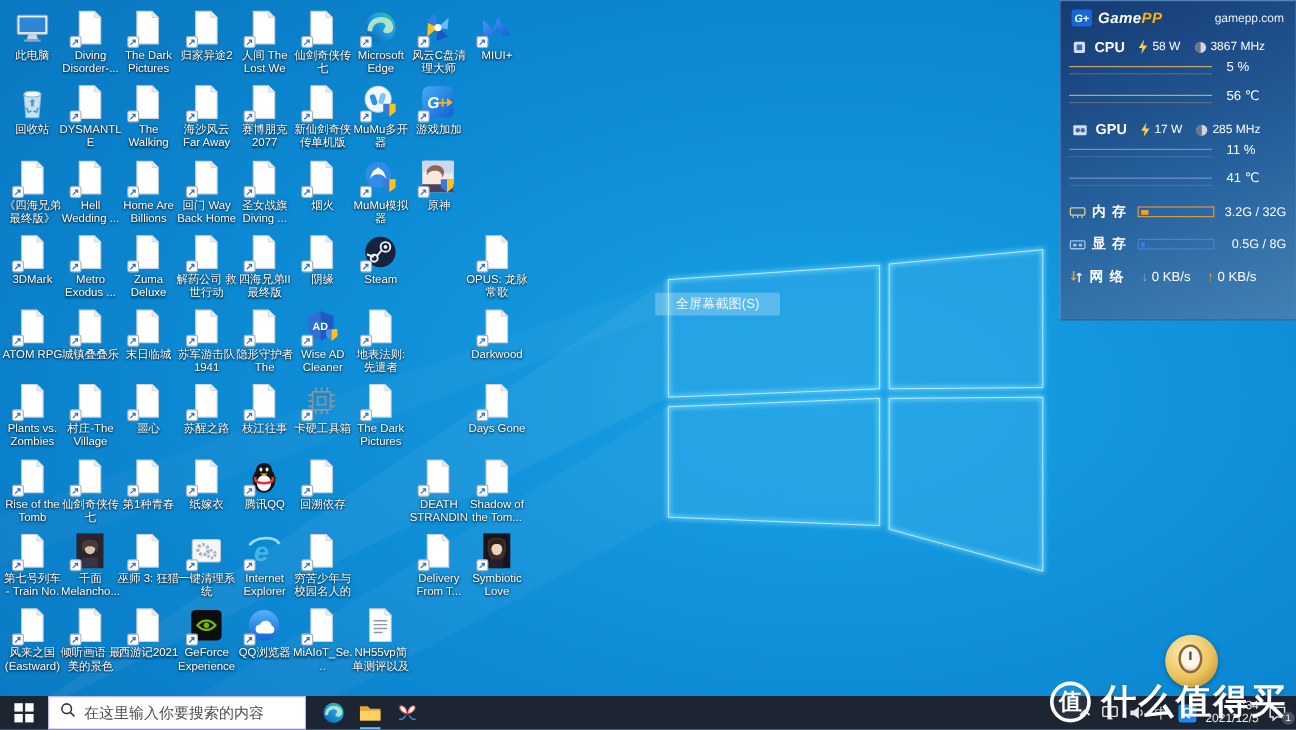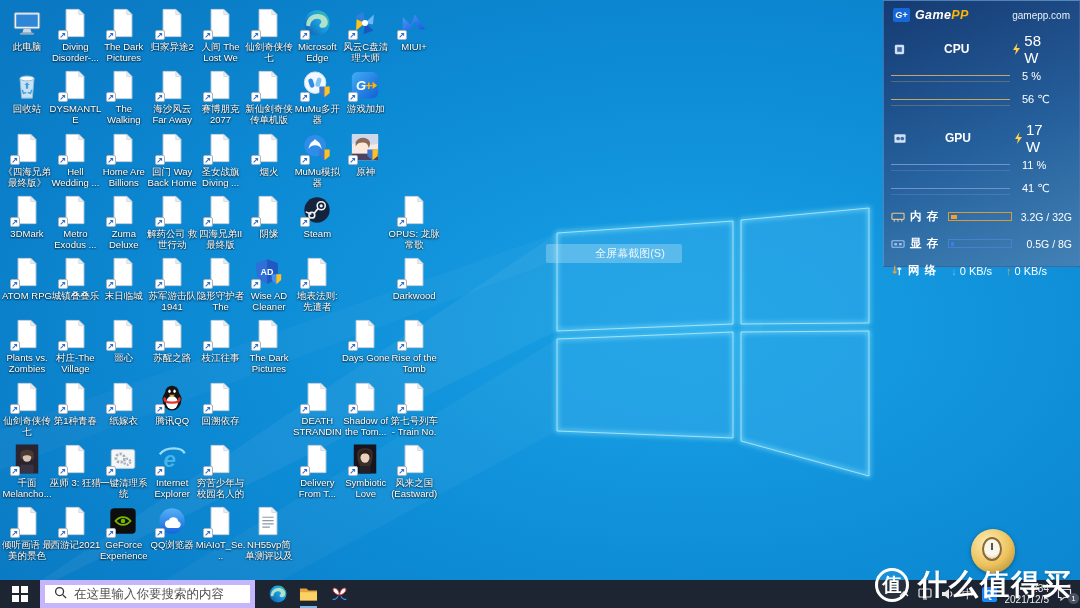--- a/index.html
+++ b/index.html
@@ -28,38 +28,38 @@
     position:absolute;left:-2px;bottom:-1px;width:10px;height:10px;background:#fff;
     border:1px solid #a8b4c0;border-radius:2px;box-sizing:border-box;
     display:flex;align-items:center;justify-content:center;
   }
 
   
   .snip-tip{
     position:absolute;left:546px;top:244px;width:104px;height:19px;z-index:4;
     background:rgba(205,235,252,0.32);border-radius:2px;
     color:rgba(255,255,255,0.88);font-size:11px;
-    display:flex;align-items:center;justify-content:center;cursor:pointer;padding-left:32px;
+    display:flex;align-items:center;justify-content:center;cursor:pointer;
   }
 
   
   .gamepp{
     position:absolute;right:0;top:0;width:197px;height:267px;z-index:6;
     background:linear-gradient(155deg,rgba(24,40,92,0.80) 0%,rgba(52,70,122,0.62) 55%,rgba(108,118,152,0.55) 100%);
     border:1px solid rgba(130,160,210,0.35);box-sizing:border-box;color:#fff;
   }
   .gp-head{display:flex;align-items:center;padding:7px 9px 3px 9px;}
   .gp-logo{width:17px;height:14px;background:#1668d8;color:#fff;font-size:9px;font-weight:bold;
     font-style:italic;display:flex;align-items:center;justify-content:center;border-radius:2px;}
   .gp-title{margin-left:5px;font-style:italic;font-weight:bold;font-size:12.5px;letter-spacing:.4px;}
   .gp-title .pp{color:#ffb400;}
   .gp-site{margin-left:auto;font-size:10px;color:#eaf0fa;}
-  .gp-dev{display:flex;align-items:center;padding:7px 9px 1px 9px;font-size:12px;font-weight:bold;gap:32px;}
+  .gp-dev{display:flex;align-items:center;padding:7px 9px 1px 9px;font-size:12px;font-weight:bold;}
   .gp-dev .dev-ic{display:flex;margin-right:6px;}
-  .gp-dev .dev-stat{display:flex;align-items:center;margin-left:11px;font-weight:normal;font-size:15px;}
+  .gp-dev .dev-stat{display:flex;align-items:center;margin-left:11px;font-weight:normal;font-size:10px;}
   .gp-dev .dev-stat > span:first-child{display:flex;margin-right:3px;}
   .meter{display:flex;align-items:center;padding:3px 7px 8px 7px;}
   .meter .lines{flex:1;position:relative;height:12px;}
   .meter .lines .l1{position:absolute;left:0;right:0;top:5px;height:1px;}
   .meter .lines .l2{position:absolute;left:0;right:0;top:11px;height:1px;opacity:.35;}
   .lines.cpu .l1,.lines.cpu .l2{background:#c9a36b;}
   .lines.gpu .l1,.lines.gpu .l2{background:#7391cc;}
   .meter .mval{width:50px;padding-left:12px;font-size:11px;}
   .gp-res{display:flex;align-items:center;padding:6px 7px;font-size:11.5px;font-weight:bold;}
   .gp-res .res-ic{display:flex;margin-right:5px;}
@@ -93,21 +93,21 @@
   
   .taskbar{
     position:absolute;left:0;bottom:0;width:1080px;height:28px;z-index:10;
     background:#1d2533;display:flex;align-items:center;
   }
   .start{width:40px;height:28px;display:flex;align-items:center;justify-content:center;cursor:pointer;}
   .win-logo{display:grid;grid-template-columns:7px 7px;grid-template-rows:7px 7px;gap:1.4px;}
   .win-logo span{background:#fdfdfd;}
   .search{
     display:flex;align-items:center;width:215px;height:28px;box-sizing:border-box;
-    background:#fff;border:5px solid #c4b5fd;padding:0 9px;gap:7px;cursor:text;
+    background:#fff;border:1px solid #c4b5fd;padding:0 9px;gap:7px;cursor:text;
   }
   .search .ph{color:#4f4f4f;font-size:12.5px;white-space:nowrap;overflow:hidden;}
   .tb-apps{display:flex;margin-left:7px;}
   .tb-app{width:31px;height:28px;display:flex;align-items:center;justify-content:center;position:relative;cursor:pointer;}
   .tb-app.open::after{content:"";position:absolute;bottom:0;left:7px;right:7px;height:2px;background:#76b9ed;}
   .tray{margin-left:auto;display:flex;align-items:center;gap:8px;padding-right:5px;color:#f0f0f0;}
   .tray .ticon{display:flex;align-items:center;cursor:pointer;}
   .imelbl{font-size:11.5px;cursor:pointer;}
   .q-badge{width:15px;height:15px;background:#1a8cff;color:#fff;font-size:10px;font-weight:bold;
     display:flex;align-items:center;justify-content:center;border-radius:2px;cursor:pointer;}
@@ -849,20 +849,37 @@
             <svg width="8" height="8" viewBox="0 0 10 10">
               <path d="M2 8L7 3M7 6V3H4" stroke="#2f6fd0" stroke-width="1.3" fill="none"></path>
             </svg>
           </span>
         </div>
         <div class="lbl">枝江往事</div>
       </div>
       <div class="dicon">
         <div class="ibox">
           <svg width="30" height="30" viewBox="0 0 32 32">
+            <g stroke="#8a949e" stroke-width="1.5" fill="none">
+              <rect x="8" y="8" width="16" height="16" rx="1"></rect>
+              <rect x="12.5" y="12.5" width="7" height="7"></rect>
+              <path d="M11 8V4M16 8V4M21 8V4M11 28v-4M16 28v-4M21 28v-4M8 11H4M8 16H4M8 21H4M28 11h-4M28 16h-4M28 21h-4"></path>
+            </g>
+          </svg>
+          <span class="lnk-badge">
+            <svg width="8" height="8" viewBox="0 0 10 10">
+              <path d="M2 8L7 3M7 6V3H4" stroke="#2f6fd0" stroke-width="1.3" fill="none"></path>
+            </svg>
+          </span>
+        </div>
+        <div class="lbl">卡硬工具箱</div>
+      </div>
+      <div class="dicon">
+        <div class="ibox">
+          <svg width="30" height="30" viewBox="0 0 32 32">
             <path d="M6.5 1.5h13.5l5.5 5.5v23.5H6.5z" fill="#fff" stroke="#cdd3da"></path>
             <path d="M20 1.5V7h5.5z" fill="#e9edf2" stroke="#cdd3da" stroke-width="0.8"></path>
           </svg>
           <span class="lnk-badge">
             <svg width="8" height="8" viewBox="0 0 10 10">
               <path d="M2 8L7 3M7 6V3H4" stroke="#2f6fd0" stroke-width="1.3" fill="none"></path>
             </svg>
           </span>
         </div>
         <div class="lbl">The Dark Pictures An...</div>

